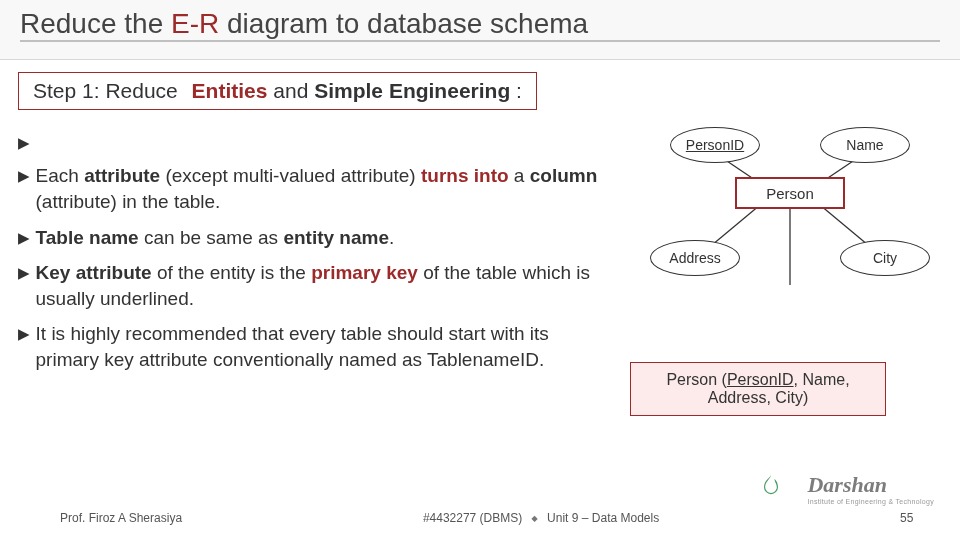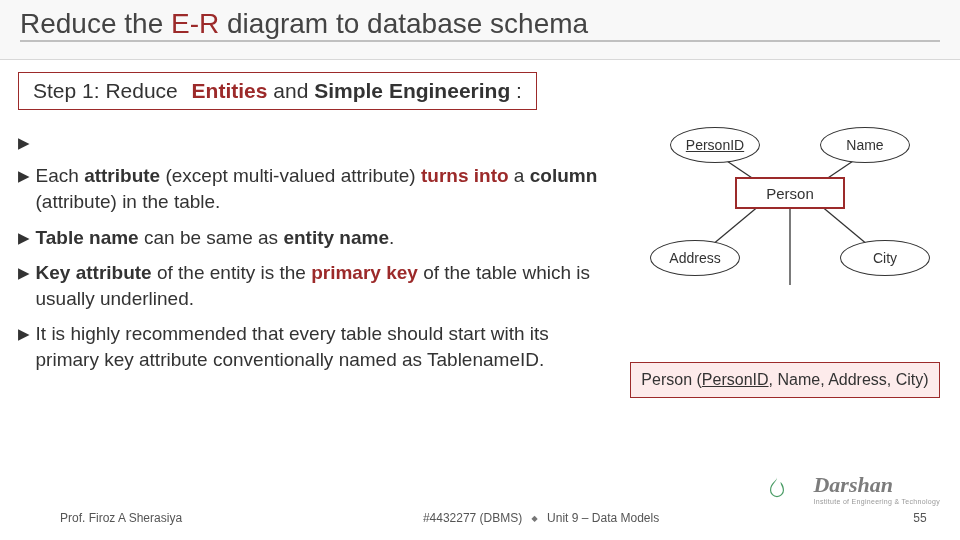--- a/index.html
+++ b/index.html
@@ -50,37 +50,37 @@
   }
   .er-attr.dashed { border-style: dashed; }
   .er-entity {
     position: absolute; width: 110px; height: 32px;
     border: 2px solid #9c2a2a;
     display: flex; align-items: center; justify-content: center;
     font-size: 15px; background: #fff; z-index: 2;
     color: #333;
   }
   .schema-box {
-    position: absolute; top: 362px; left: 630px; width: 310px;
+    position: absolute; top: 362px; left: 630px; width: 256px;
     border: 1.5px solid #9c2a2a; background: #fdebeb;
     padding: 8px 10px; font-size: 16px; color: #333;
     text-align: center;
   }
   .schema-box u { text-decoration: underline; }
   .footer {
     position: absolute; bottom: 15px; left: 60px; right: 20px;
     display: flex; align-items: center; justify-content: space-between;
     font-size: 12px; color: #555;
   }
   .footer .center { flex: 1; text-align: center; }
   .footer .center .dot::before { content: "◆"; font-size: 8px; margin: 0 6px; color: #777; vertical-align: middle; }
-  .footer .page { width: 40px; text-align: center; }
+  .footer .page { width: 40px; text-align: left; }
   .logo {
-    position: absolute; bottom: 35px; right: 20px;
-    display: flex; align-items: center; gap: 22px;
+    position: absolute; bottom: 35px; right: 26px;
+    display: flex; align-items: flex-start; gap: 22px;
     color: #2a8a4a; opacity: 0.85;
   }
   .logo svg { width: 28px; height: 28px; }
   .logo .txt { font-family: Georgia, serif; font-size: 22px; font-weight: bold; font-style: italic; color: #666; }
   .logo .sub { font-size: 7px; color: #888; display: block; font-style: normal; font-weight: normal; letter-spacing: 0.3px; }
   .thin-line-top { position: absolute; top: 59px; left: 0; right: 0; border-top: 1px solid #d8d8d8; z-index:1; }
 </style>
 </head>
 <body>
 <div class="slide">

